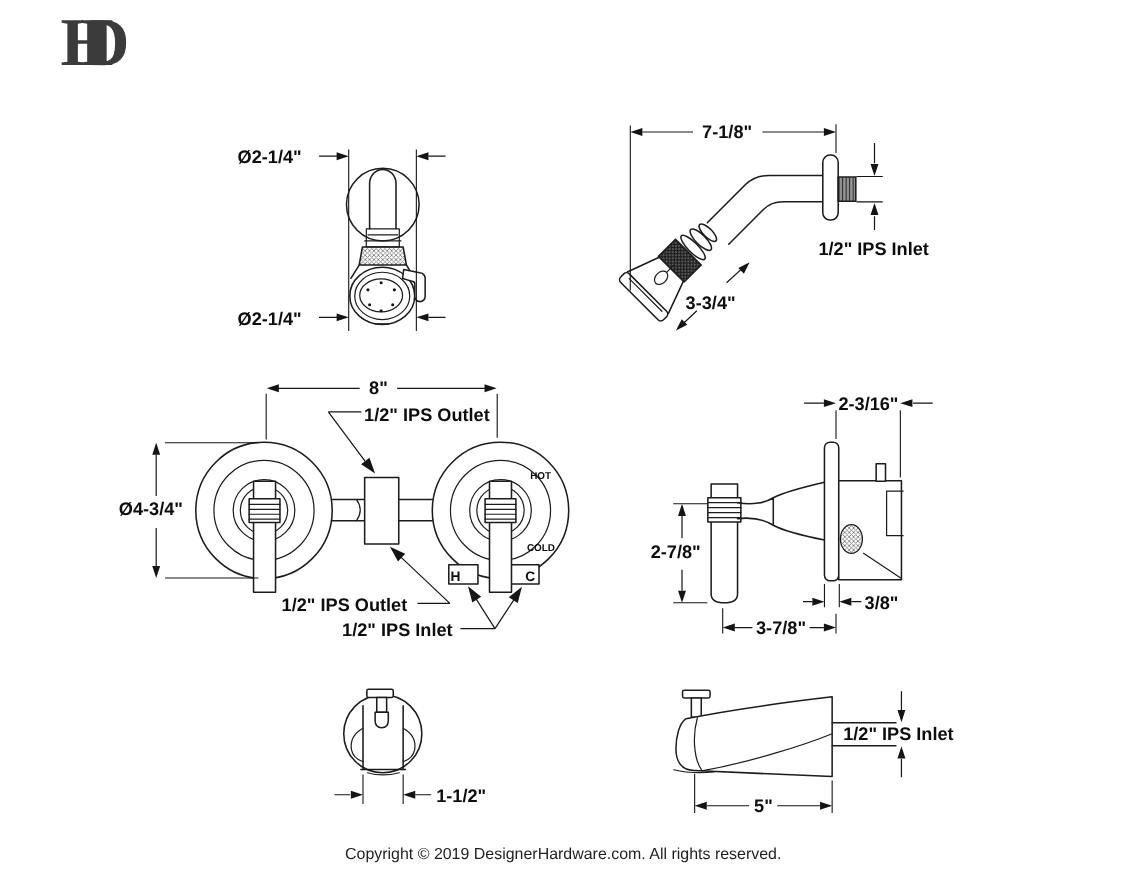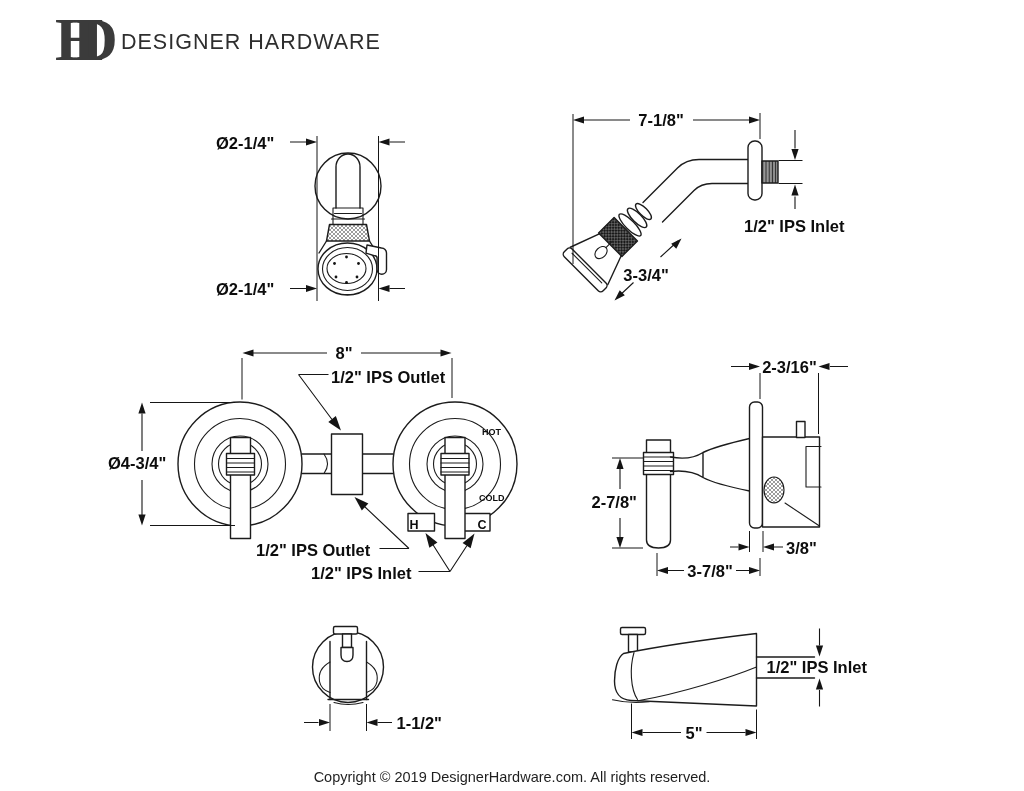--- a/index.html
+++ b/index.html
@@ -25,21 +25,20 @@
 </style>
 </head>
 <body>
 
 <div class="stage">
 
   <div class="logo">
     <span class="m mh">H</span>
     <span class="m md">D</span>
   </div>
-  <div class="brand">DESIGNER HARDWARE</div>
 
   <svg width="1024" height="791" viewBox="0 0 1024 791">
     <defs>
       <path id="arr" d="M0,0 L-11,-3.6 L-11,3.6 Z"></path>
       <path id="arrL" d="M0,0 L-14.5,-4.8 L-14.5,4.8 Z"></path>
       <pattern id="xh" width="4" height="4" patternUnits="userSpaceOnUse">
         <path d="M0,4 L4,0 M0,0 L4,4" stroke="#838383" stroke-width="0.8" fill="none"></path>
       </pattern>
       <pattern id="xhd" width="4" height="4" patternUnits="userSpaceOnUse">
         <rect width="4" height="4" fill="#606060"></rect>

